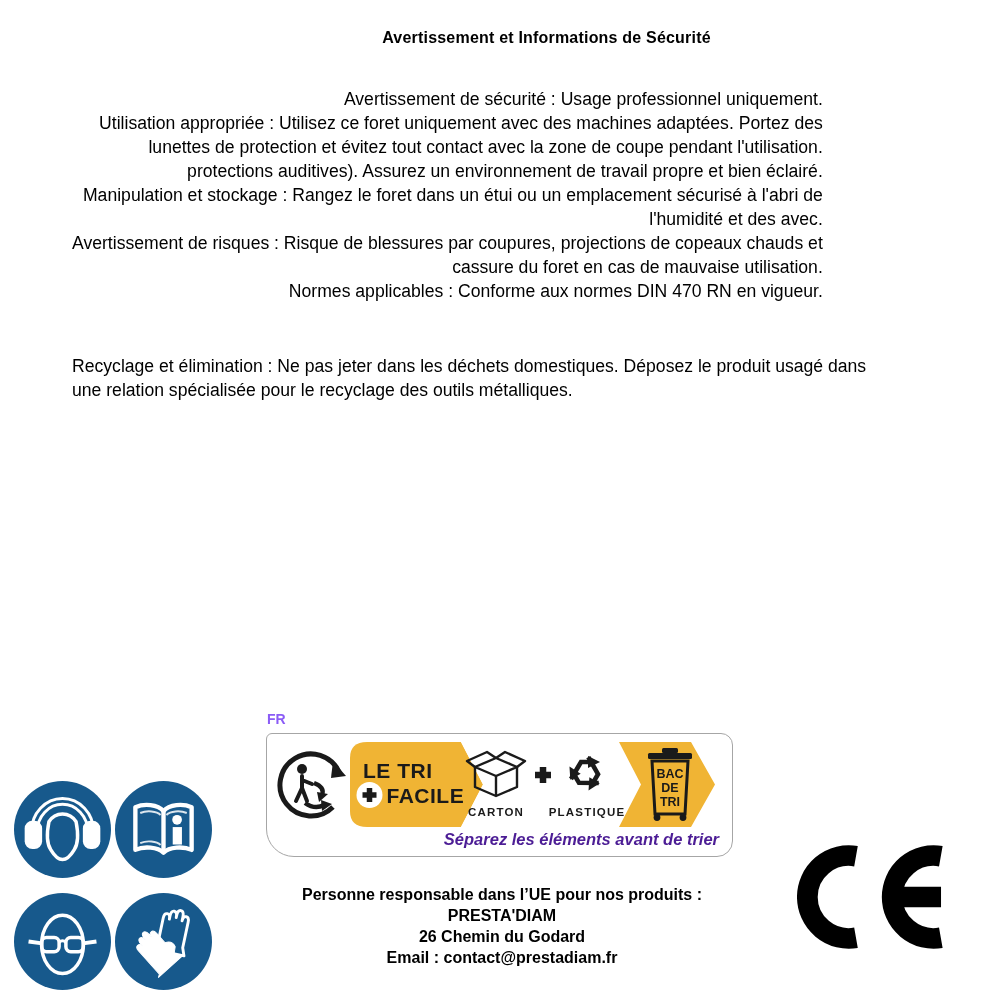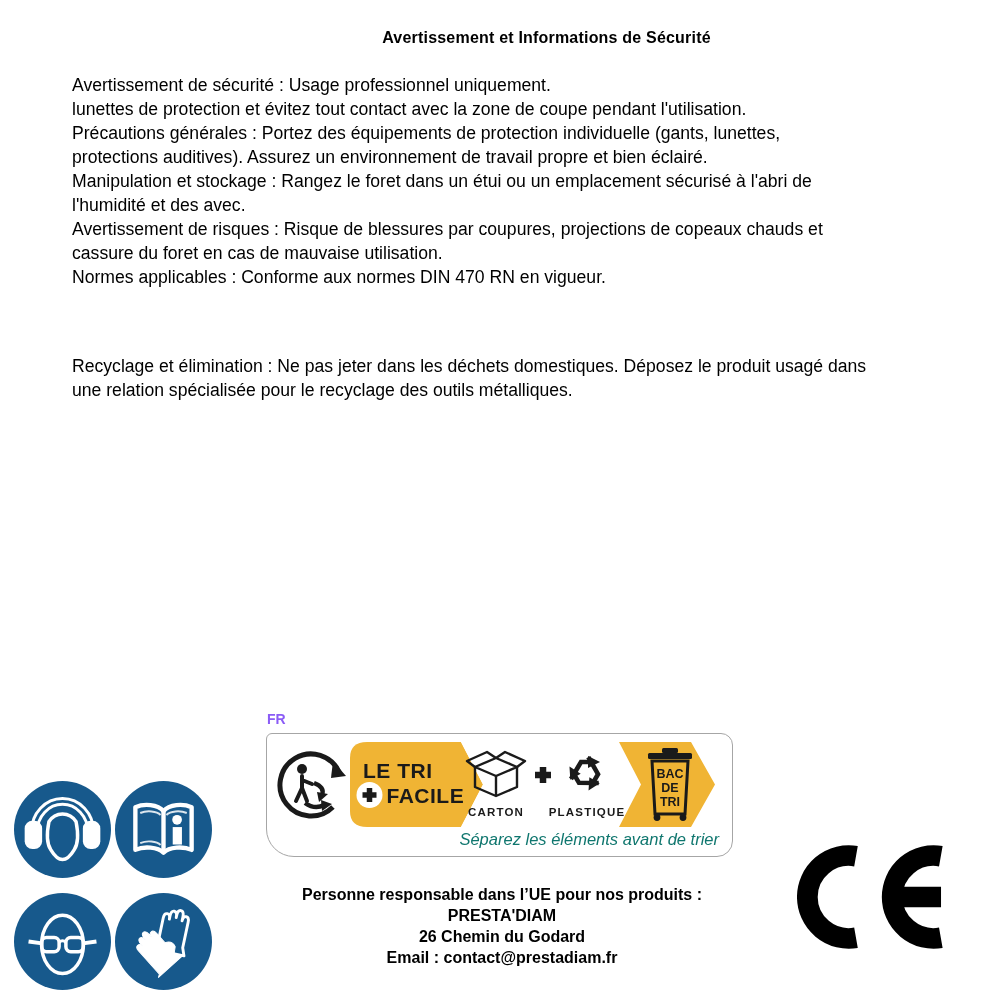--- a/index.html
+++ b/index.html
@@ -5,54 +5,54 @@
   html,body{margin:0;padding:0;background:#fff;}
   body{
     width:1005px;height:1005px;position:relative;overflow:hidden;
     font-family:"Liberation Sans",sans-serif;color:#000;
   }
   .page-title{
     position:absolute;top:29px;left:0;width:1005px;text-align:center;
     font-size:16px;font-weight:bold;letter-spacing:.2px;padding-left:44px;
   }
   .body-block{position:absolute;left:72px;font-size:17.6px;line-height:24px;white-space:nowrap;}
-  #body-block1{top:73px;}
+  #body-block1{top:87px;text-align:right;}
   #body-block2{top:354px;}
   .icon-grid{
     position:absolute;left:14px;top:781px;width:198px;
     display:grid;grid-template-columns:97px 97px;grid-column-gap:4px;grid-row-gap:15px;
   }
   .icon-grid svg{display:block;}
   .fr-tag{position:absolute;left:267px;top:711px;font-size:14px;font-weight:bold;color:#8b5cf6;}
   .tri-box{
     position:absolute;left:266px;top:733px;width:467px;height:124px;
     background:#fff;border:1.5px solid #a6a6a6;box-sizing:border-box;
     border-radius:6px 12px 16px 28px;
   }
   .tri-box svg{position:absolute;left:0;top:0;}
   .tri-tagline{
-    position:absolute;right:13px;top:96px;font-size:16.5px;font-weight:normal;
-    font-style:italic;color:#0f766e;white-space:nowrap;
+    position:absolute;right:13px;top:96px;font-size:16.5px;font-weight:bold;
+    font-style:italic;color:#4c1d95;white-space:nowrap;
   }
   .address-block{
     position:absolute;left:252px;top:872px;width:500px;text-align:center;
     font-size:16px;font-weight:bold;line-height:21px;white-space:nowrap;margin-top:12px;
   }
   .ce-mark{position:absolute;left:797px;top:845px;}
   .svg-label{font-family:"Liberation Sans",sans-serif;font-weight:bold;fill:#1a1a1a;}
 </style>
 </head>
 <body>
 
 <div class="page-title">Avertissement et Informations de Sécurité</div>
 
 <div id="body-block1" class="body-block">
     <div>Avertissement de sécurité : Usage professionnel uniquement.</div>
+    <div>Utilisation appropriée : Utilisez ce foret uniquement avec des machines adaptées. Portez des</div>
     <div>lunettes de protection et évitez tout contact avec la zone de coupe pendant l'utilisation.</div>
-    <div>Précautions générales : Portez des équipements de protection individuelle (gants, lunettes,</div>
     <div>protections auditives). Assurez un environnement de travail propre et bien éclairé.</div>
     <div>Manipulation et stockage : Rangez le foret dans un étui ou un emplacement sécurisé à l'abri de</div>
     <div>l'humidité et des avec.</div>
     <div>Avertissement de risques : Risque de blessures par coupures, projections de copeaux chauds et</div>
     <div>cassure du foret en cas de mauvaise utilisation.</div>
     <div>Normes applicables : Conforme aux normes DIN 470 RN en vigueur.</div>
   </div>
 <div id="body-block2" class="body-block">
     <div>Recyclage et élimination : Ne pas jeter dans les déchets domestiques. Déposez le produit usagé dans</div>
     <div>une relation spécialisée pour le recyclage des outils métalliques.</div>

